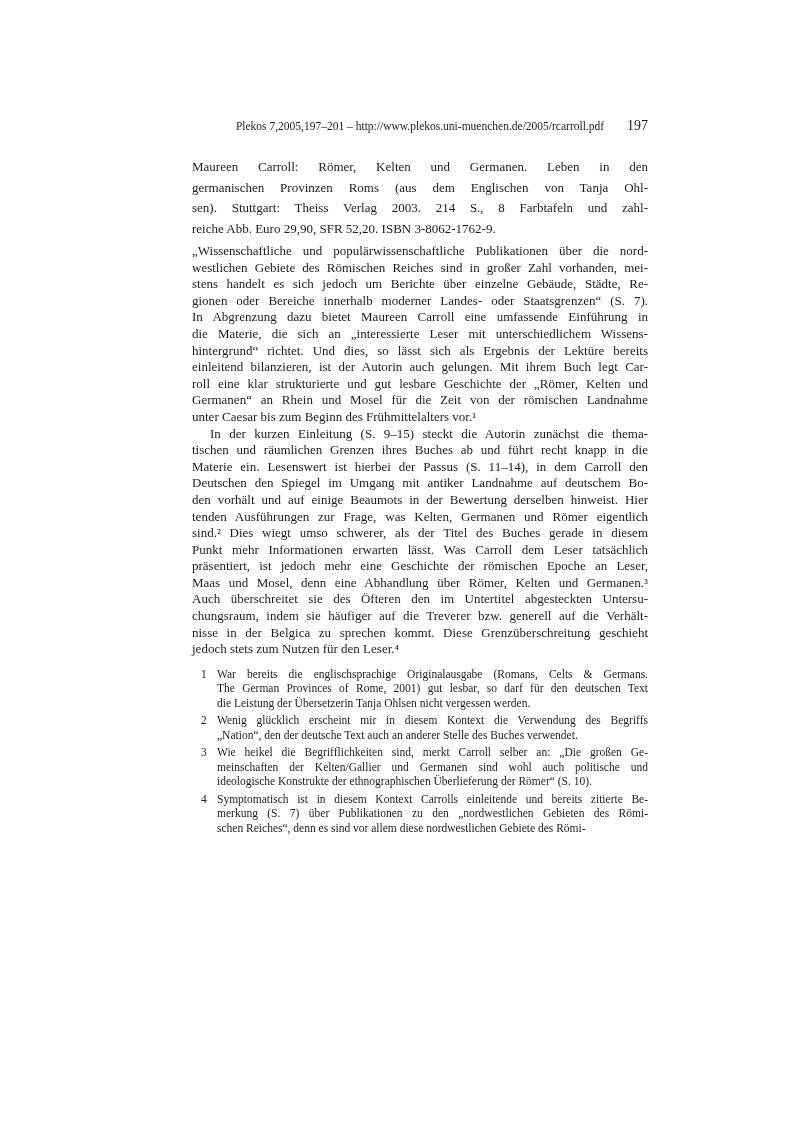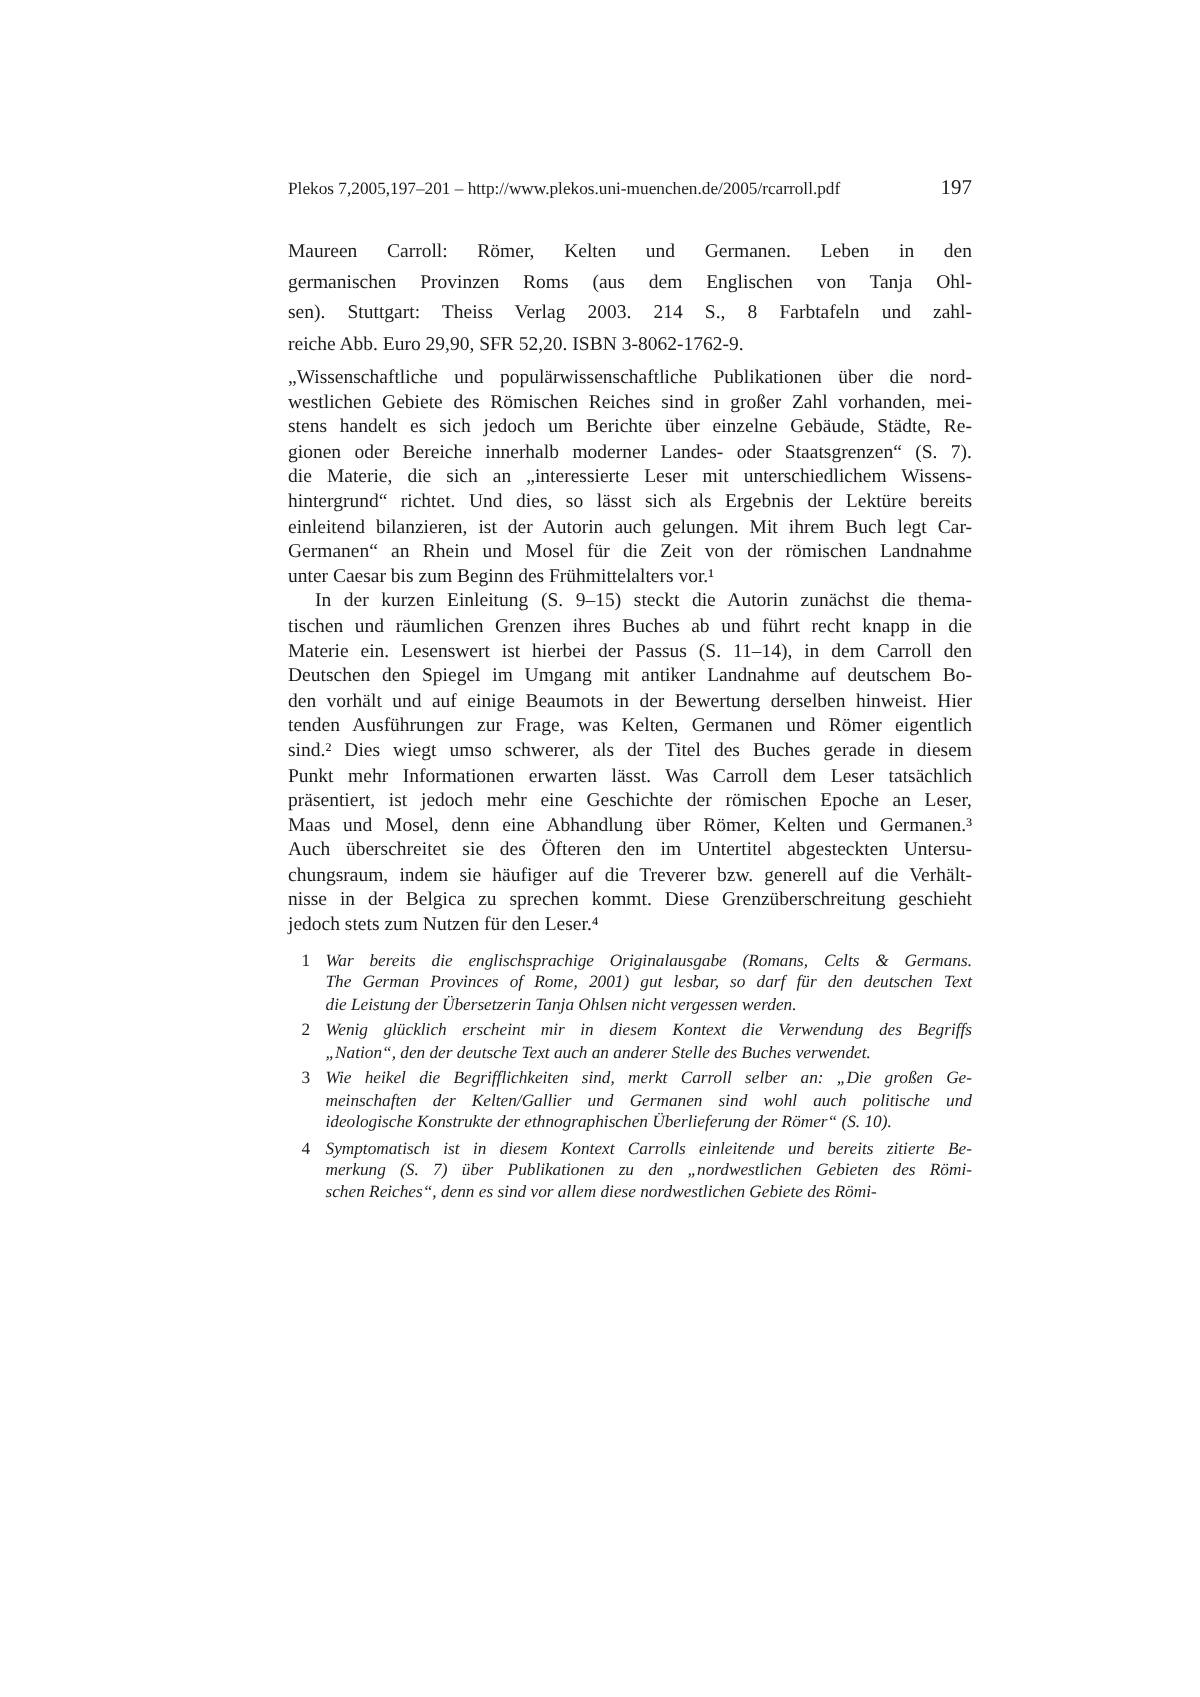--- a/index.html
+++ b/index.html
@@ -20,20 +20,21 @@
     left: 192px; top: 119px;
     width: 456px;
   }
   .running-header {
     position: relative;
     height: 15px;
     font-size: 11.5px;
     line-height: 14px;
   }
   .running-header .journal {
+    text-align: center;
   }
   .running-header .pagenum {
     position: absolute; right: 0; top: 0;
     font-size: 14px;
   }
   .book-title {
     margin-top: 23px;
     font-size: 13px;
     line-height: 20.5px;
   }
@@ -63,21 +64,20 @@
     margin-top: 3px;
   }
   .fn-num {
     flex: none;
     width: 25px;
     padding-left: 9px;
   }
   .fn-text {
     flex: 1;
     min-width: 0;
-    font-style: italic;
   }
 </style>
 </head>
 <body>
 
 <div class="page">
   <div class="column">
 
     <div class="running-header">
       <div class="journal">Plekos 7,2005,197–201 – http://www.plekos.uni-muenchen.de/2005/rcarroll.pdf</div>
@@ -90,23 +90,25 @@
         <div class="line">sen). Stuttgart: Theiss Verlag 2003. 214 S., 8 Farbtafeln und zahl-</div>
         <div class="line last">reiche Abb. Euro 29,90, SFR 52,20. ISBN 3-8062-1762-9.</div>
       </div>
 
     <div class="review-body">
         <div class="para">
           <div class="line">„Wissenschaftliche und populärwissenschaftliche Publikationen über die nord-</div>
           <div class="line">westlichen Gebiete des Römischen Reiches sind in großer Zahl vorhanden, mei-</div>
           <div class="line">stens handelt es sich jedoch um Berichte über einzelne Gebäude, Städte, Re-</div>
           <div class="line">gionen oder Bereiche innerhalb moderner Landes- oder Staatsgrenzen“ (S. 7).</div>
+          <div class="line">In Abgrenzung dazu bietet Maureen Carroll eine umfassende Einführung in</div>
           <div class="line">die Materie, die sich an „interessierte Leser mit unterschiedlichem Wissens-</div>
           <div class="line">hintergrund“ richtet. Und dies, so lässt sich als Ergebnis der Lektüre bereits</div>
           <div class="line">einleitend bilanzieren, ist der Autorin auch gelungen. Mit ihrem Buch legt Car-</div>
+          <div class="line">roll eine klar strukturierte und gut lesbare Geschichte der „Römer, Kelten und</div>
           <div class="line">Germanen“ an Rhein und Mosel für die Zeit von der römischen Landnahme</div>
           <div class="line last">unter Caesar bis zum Beginn des Frühmittelalters vor.¹</div>
         </div>
         <div class="para indent">
           <div class="line">In der kurzen Einleitung (S. 9–15) steckt die Autorin zunächst die thema-</div>
           <div class="line">tischen und räumlichen Grenzen ihres Buches ab und führt recht knapp in die</div>
           <div class="line">Materie ein. Lesenswert ist hierbei der Passus (S. 11–14), in dem Carroll den</div>
           <div class="line">Deutschen den Spiegel im Umgang mit antiker Landnahme auf deutschem Bo-</div>
           <div class="line">den vorhält und auf einige Beaumots in der Bewertung derselben hinweist. Hier</div>
           <div class="line">tenden Ausführungen zur Frage, was Kelten, Germanen und Römer eigentlich</div>

